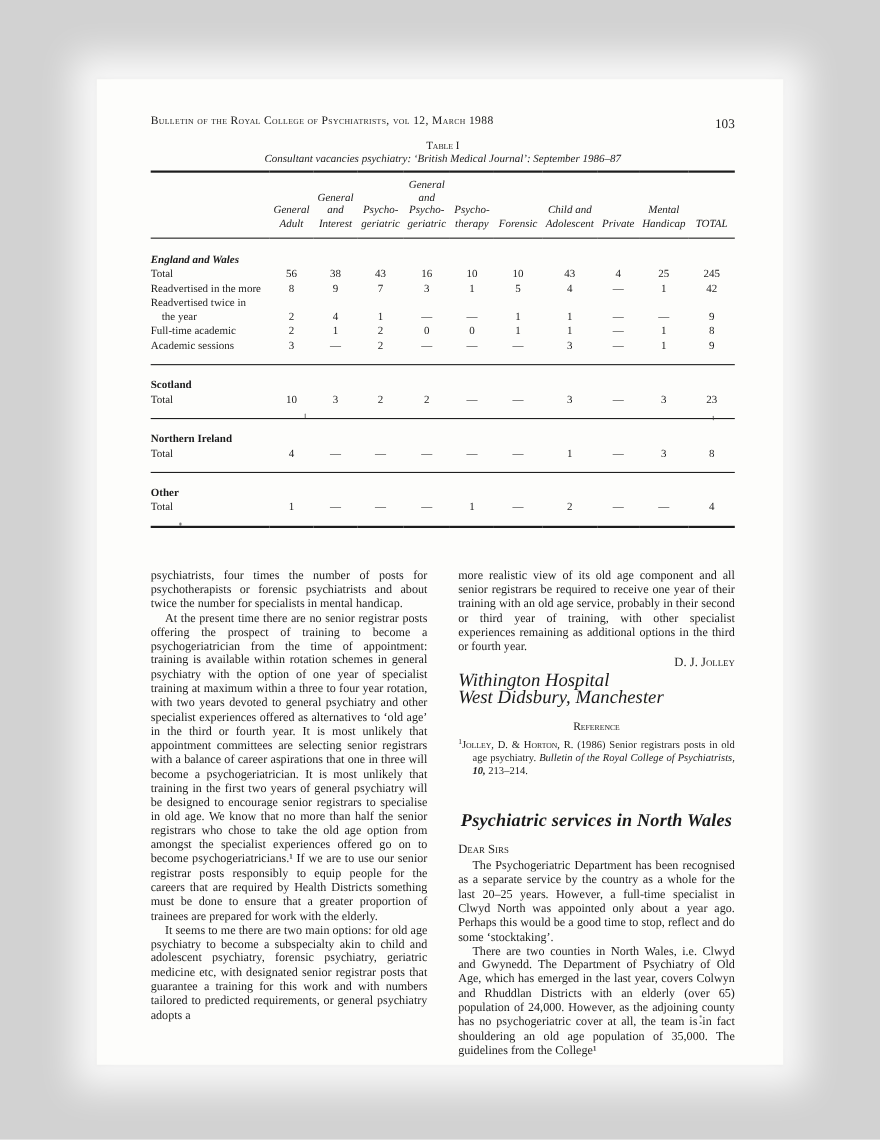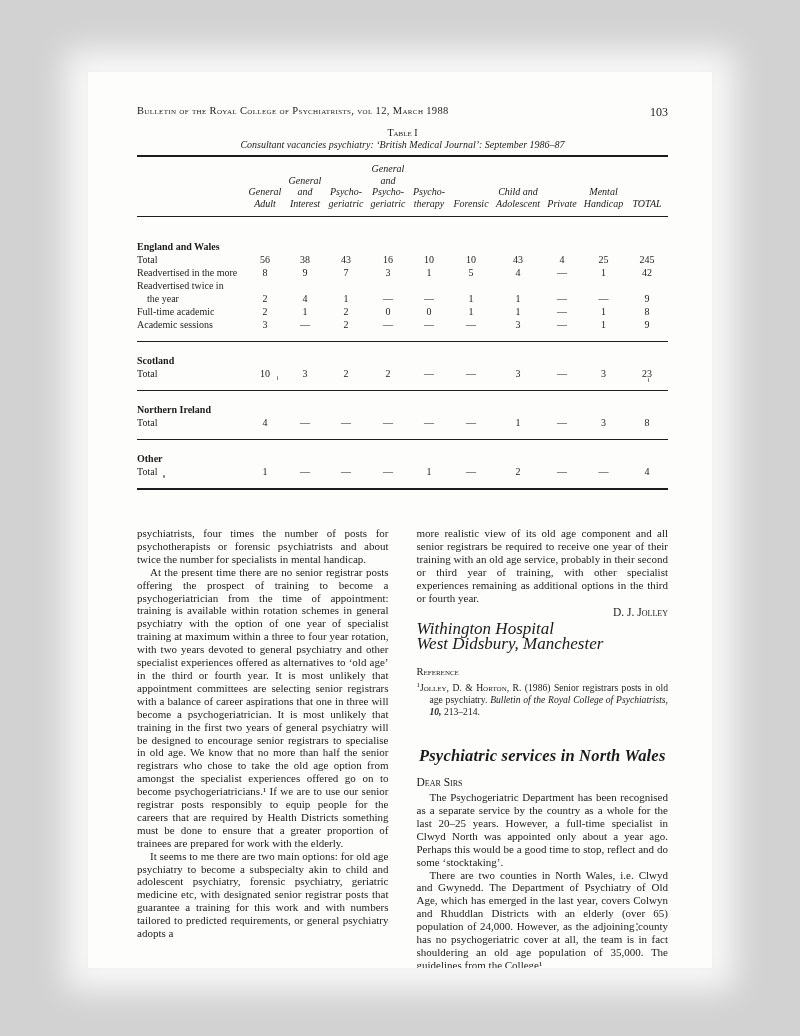--- a/index.html
+++ b/index.html
@@ -30,33 +30,33 @@
   table{border-collapse:collapse;table-layout:fixed;width:531px;margin-top:5px;
         border-top:2px solid #1c1c1c;border-bottom:2px solid #1c1c1c;font-size:10px;}
   thead th{font-style:italic;font-weight:normal;text-align:center;vertical-align:bottom;
            padding:6px 0 7px;line-height:11.5px;font-size:10px;border-bottom:1px solid #1f1f1f;}
   thead th.rowlabel{text-align:left;}
   tbody td{padding:0;line-height:13px;vertical-align:bottom;}
   td.rowlabel{text-align:left;}
   td.num{text-align:center;}
   tr.section td{padding-top:12px;}
   tr.section td.rowlabel{font-weight:bold;}
-  tbody tr:first-child td{padding-top:23px;}
+  tbody tr:first-child td{padding-top:13px;font-style:italic;}
   tbody tr:last-child td{padding-bottom:10px;}
   .rule-row td{padding:10px 0 0 0;}
   .hrule{height:0;border-top:1px solid #1f1f1f;}
   td.indent{padding-left:10px;}
   
   .columns{display:flex;gap:28px;margin-top:37px;}
   .col{flex:1;font-size:11px;line-height:12.9px;}
   .col p{margin:0;text-align:justify;}
   p.ind{text-indent:13px;}
   .signature{text-align:right;font-variant:small-caps;font-size:11.5px;line-height:13px;margin-top:2px;}
   .address{font-style:italic;line-height:14.5px;margin-top:3px;font-size:17px;}
-  .ref-heading{text-align:left;font-variant:small-caps;font-size:10.5px;margin-top:15px;}
+  .ref-heading{text-align:center;font-variant:small-caps;font-size:10.5px;margin-top:15px;}
   .ref-entry{font-size:9.6px;line-height:11.6px;margin-top:2px;padding-left:13px;text-indent:-13px;text-align:justify;}
   .ref-entry i{font-style:italic;}
   .ref-entry b{font-style:italic;}
   .sup{font-size:6.8px;vertical-align:super;}
   .letter-title{font-size:16.5px;font-weight:bold;font-style:italic;text-align:center;
                 margin:33px 0 13px;letter-spacing:0.2px;}
   .salutation{font-variant:small-caps;font-size:11.5px;margin-bottom:2px;text-align:left;}
   
   .speck{position:absolute;background:#3a3a3a;opacity:0.65;border-radius:1px;}
 </style>

